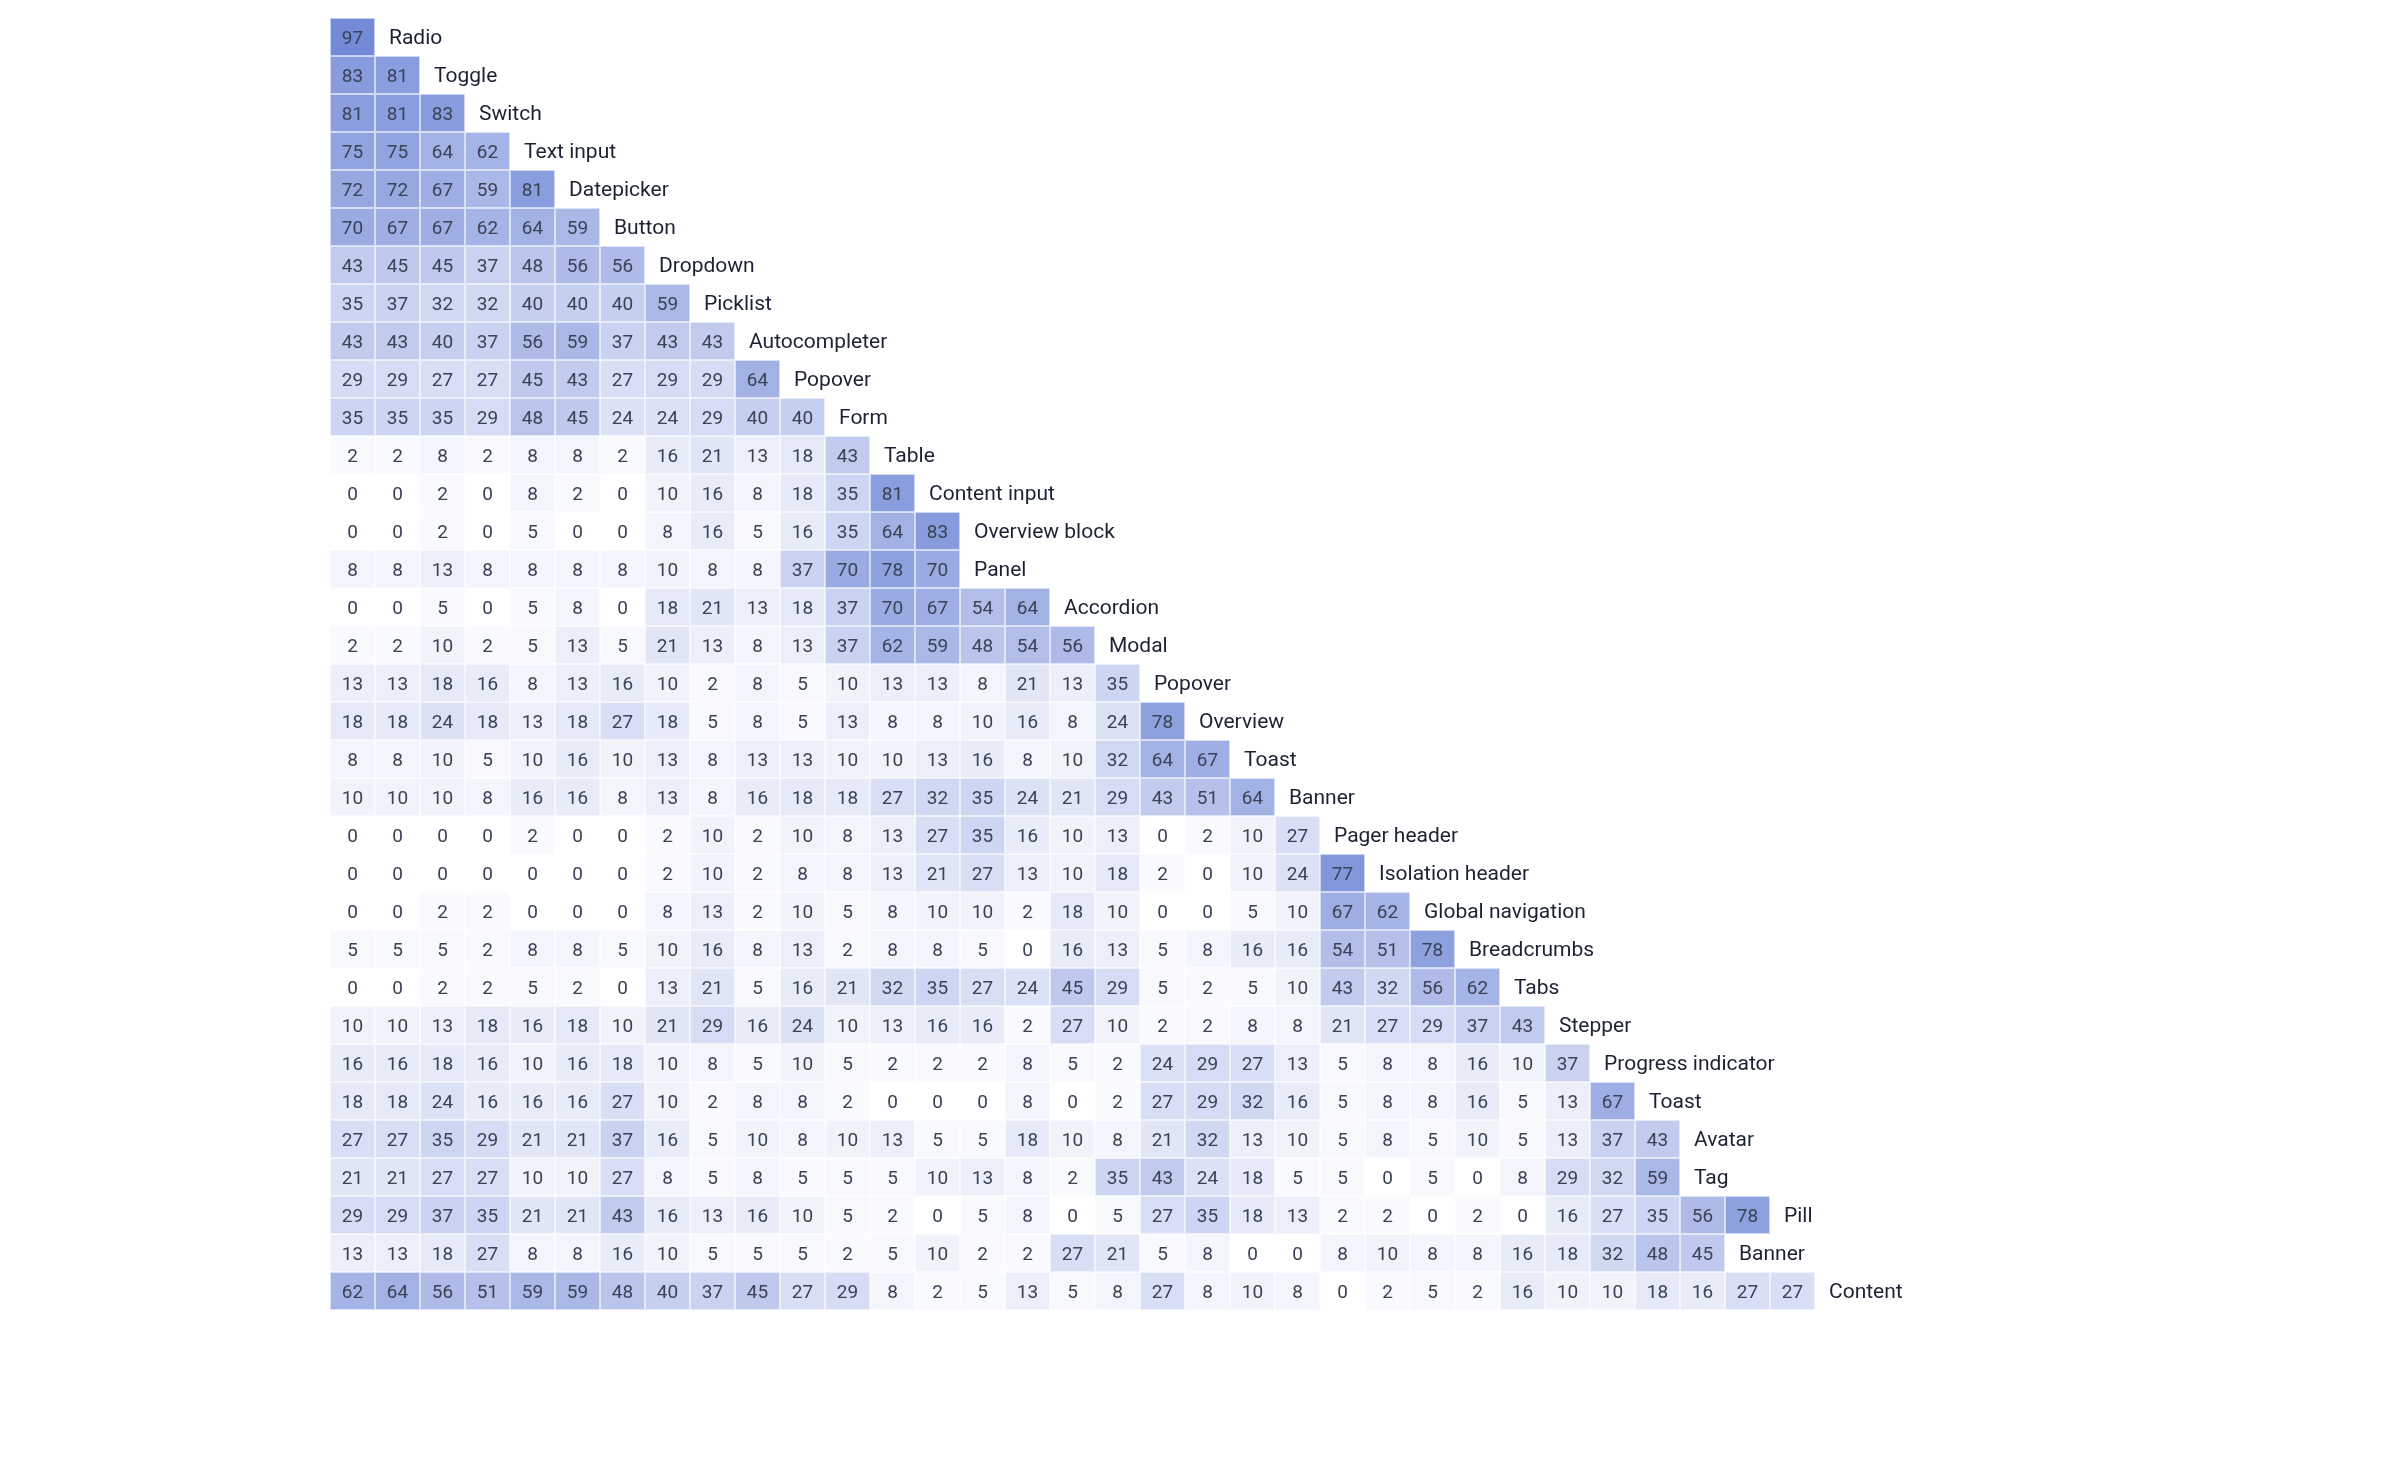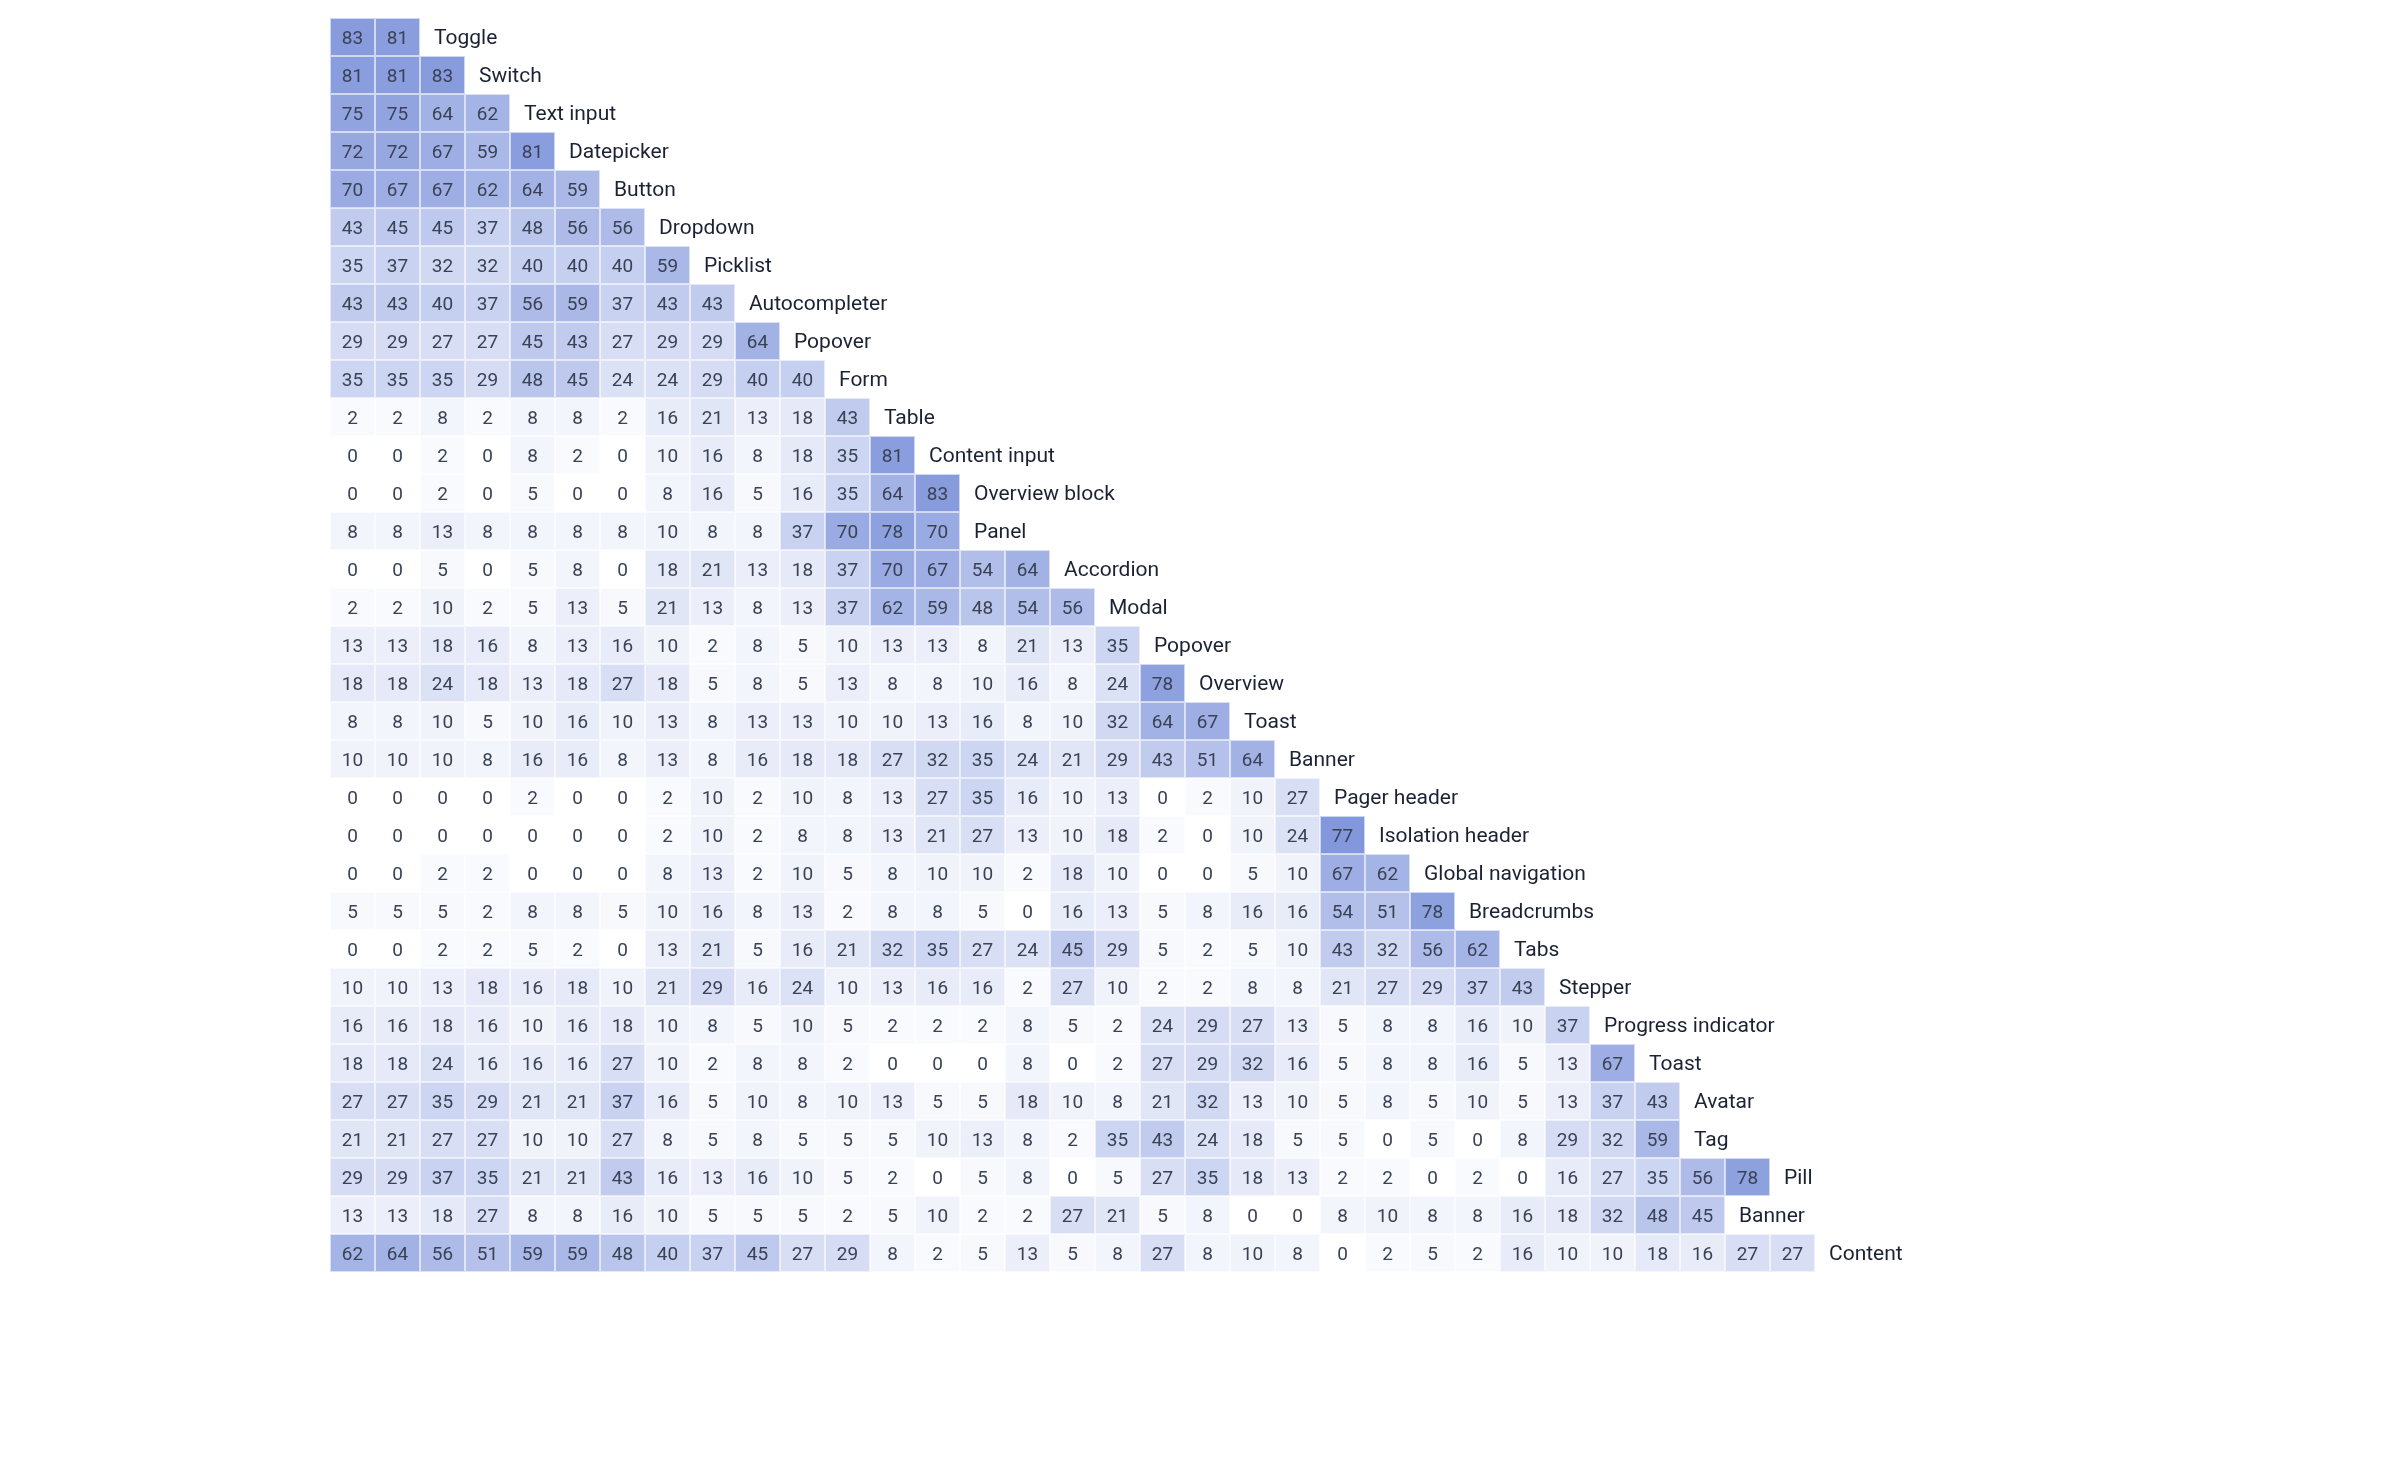--- a/index.html
+++ b/index.html
@@ -77,20 +77,24 @@
     align-items:center;
   }
 </style>
 </head>
 <body>
 
 <div class="page">
 
   <div class="matrix" id="matrix">
       <div class="row">
+        <div class="cell" style="background: rgb(114, 138, 215);">97</div>
+        <div class="row-label">Radio</div>
+      </div>
+      <div class="row">
         <div class="cell" style="background: rgb(135, 155, 221);">83</div>
         <div class="cell" style="background: rgb(138, 157, 222);">81</div>
         <div class="row-label">Toggle</div>
       </div>
       <div class="row">
         <div class="cell" style="background: rgb(138, 157, 222);">81</div>
         <div class="cell" style="background: rgb(138, 157, 222);">81</div>
         <div class="cell" style="background: rgb(135, 155, 221);">83</div>
         <div class="row-label">Switch</div>
       </div>

